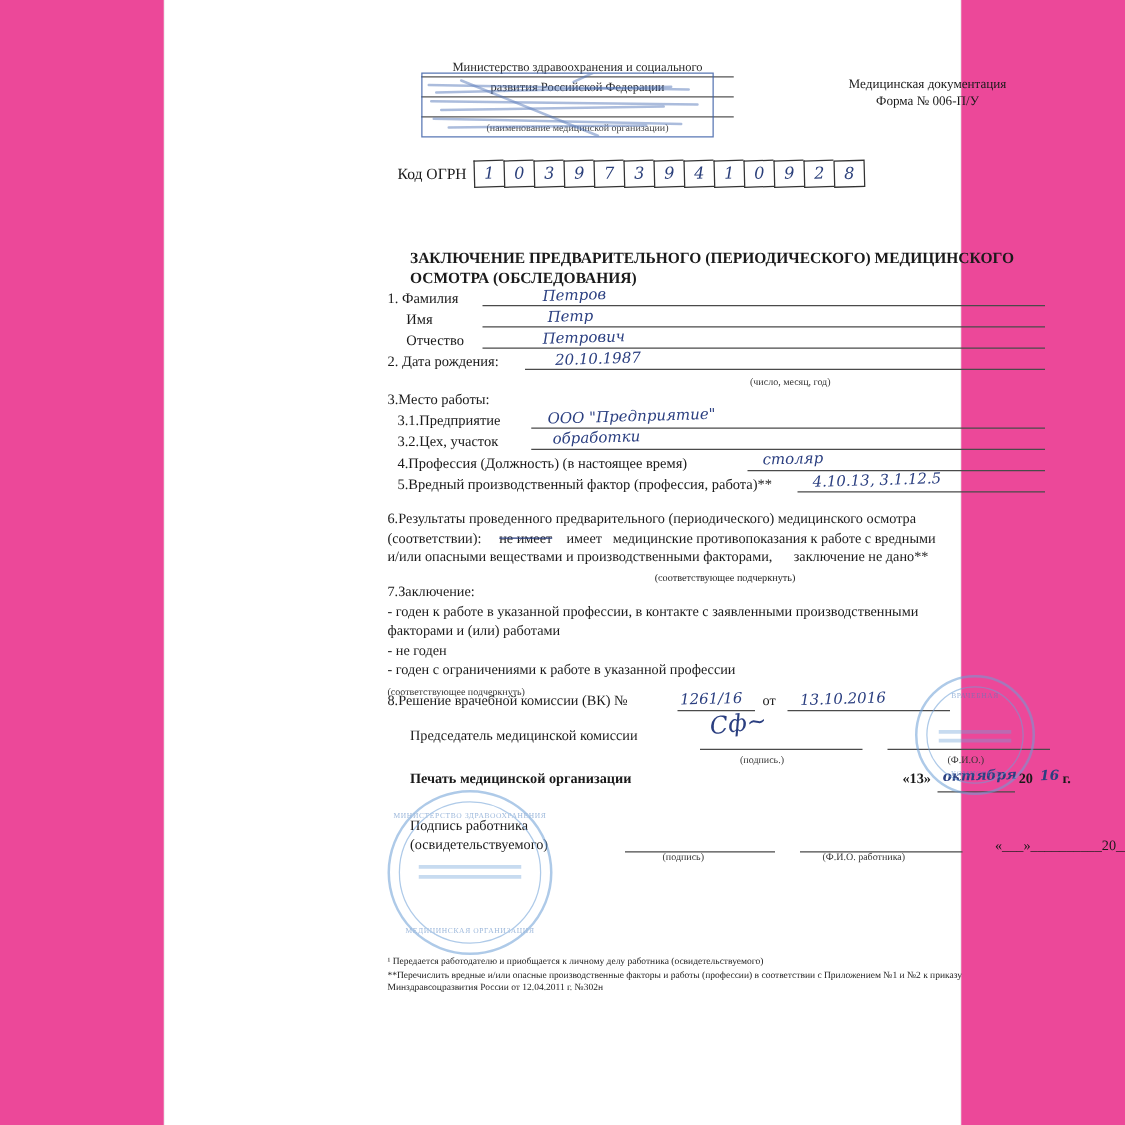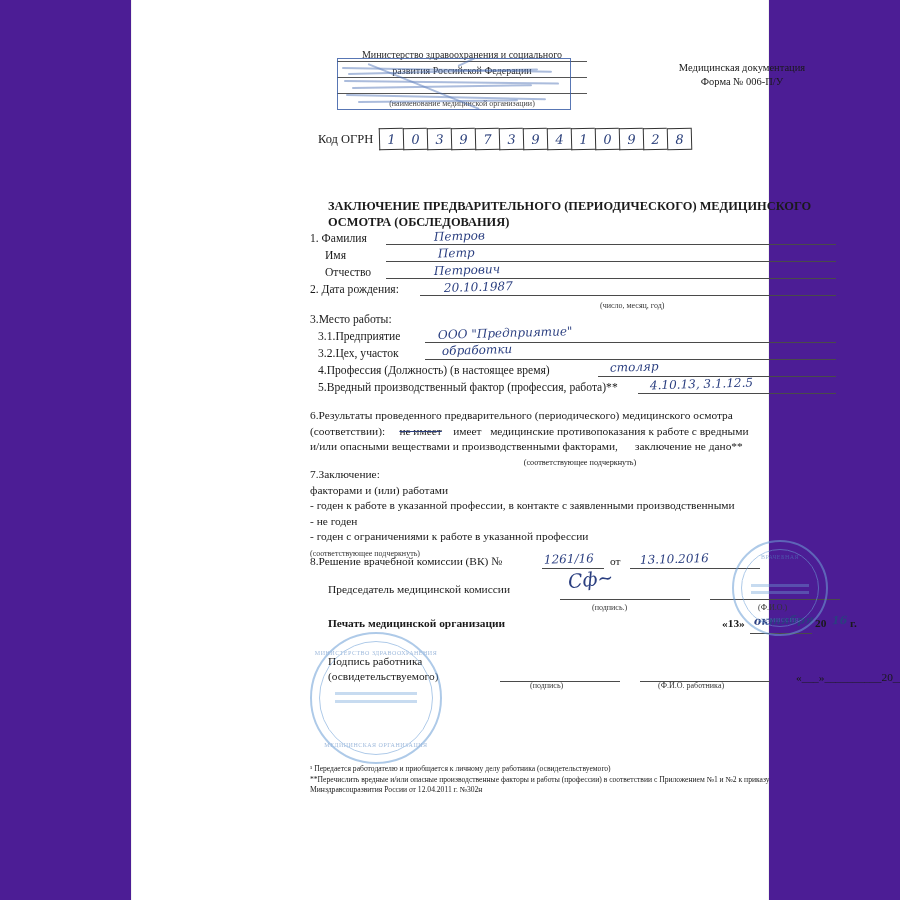--- a/index.html
+++ b/index.html
@@ -13,21 +13,21 @@
     font-family: "Liberation Serif", serif;
     color: #1a1a1a;
     position: relative;
     overflow: hidden;
   }
   .page {
     position: absolute;
     left: 0; top: 0;
     width: 900px;
     height: 900px;
-    background: #4c1d95;
+    background: #ec4899;
   }
   .sheet {
     position: absolute;
     left: 132px;
     top: 0px;
     width: 636px;
     height: 900px;
     background: #ffffff;
     box-shadow: 0 0 0 1px #f1f1f1;
   }
@@ -362,22 +362,22 @@
       <div>
         <span>и/или опасными веществами и производственными факторами,</span>
         &nbsp;&nbsp;&nbsp;&nbsp;
         <span>заключение не дано**</span>
       </div>
       <span class="center-note" style="margin-left:20px;">(соответствующее подчеркнуть)</span>
     </div>
 
     <div class="para" style="left:178px; top:467px;">
       <div>7.Заключение:</div>
+      <div>- годен к работе в указанной профессии, в контакте с заявленными производственными</div>
       <div>факторами и (или) работами</div>
-      <div>- годен к работе в указанной профессии, в контакте с заявленными производственными</div>
       <div>- не годен</div>
       <div>- годен с ограничениями к работе в указанной профессии</div>
       <div class="tinynote" style="position:relative; top:1px;">(соответствующее  подчеркнуть)</div>
     </div>
 
     <div class="para" style="left:178px; top:554px; width:545px;">
       <div style="position:relative; height:18px;">
         <span>8.Решение врачебной комиссии (ВК) №</span>
         <span class="fill" style="left:232px; width:62px; bottom:3px;"></span>
         <span class="hand" style="left:234px; top:-2px;">1261/16</span>

